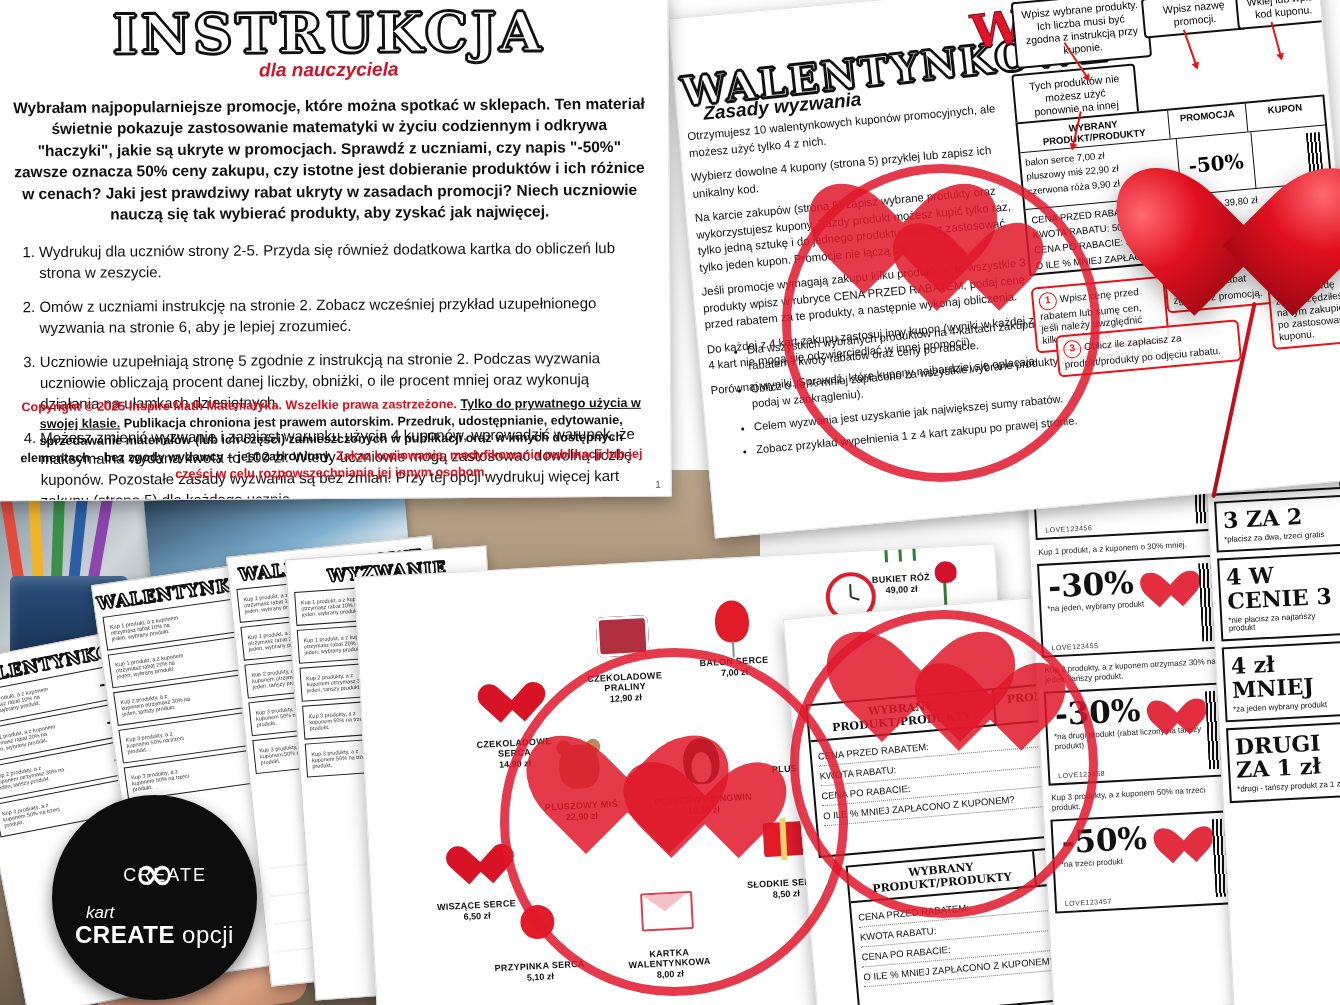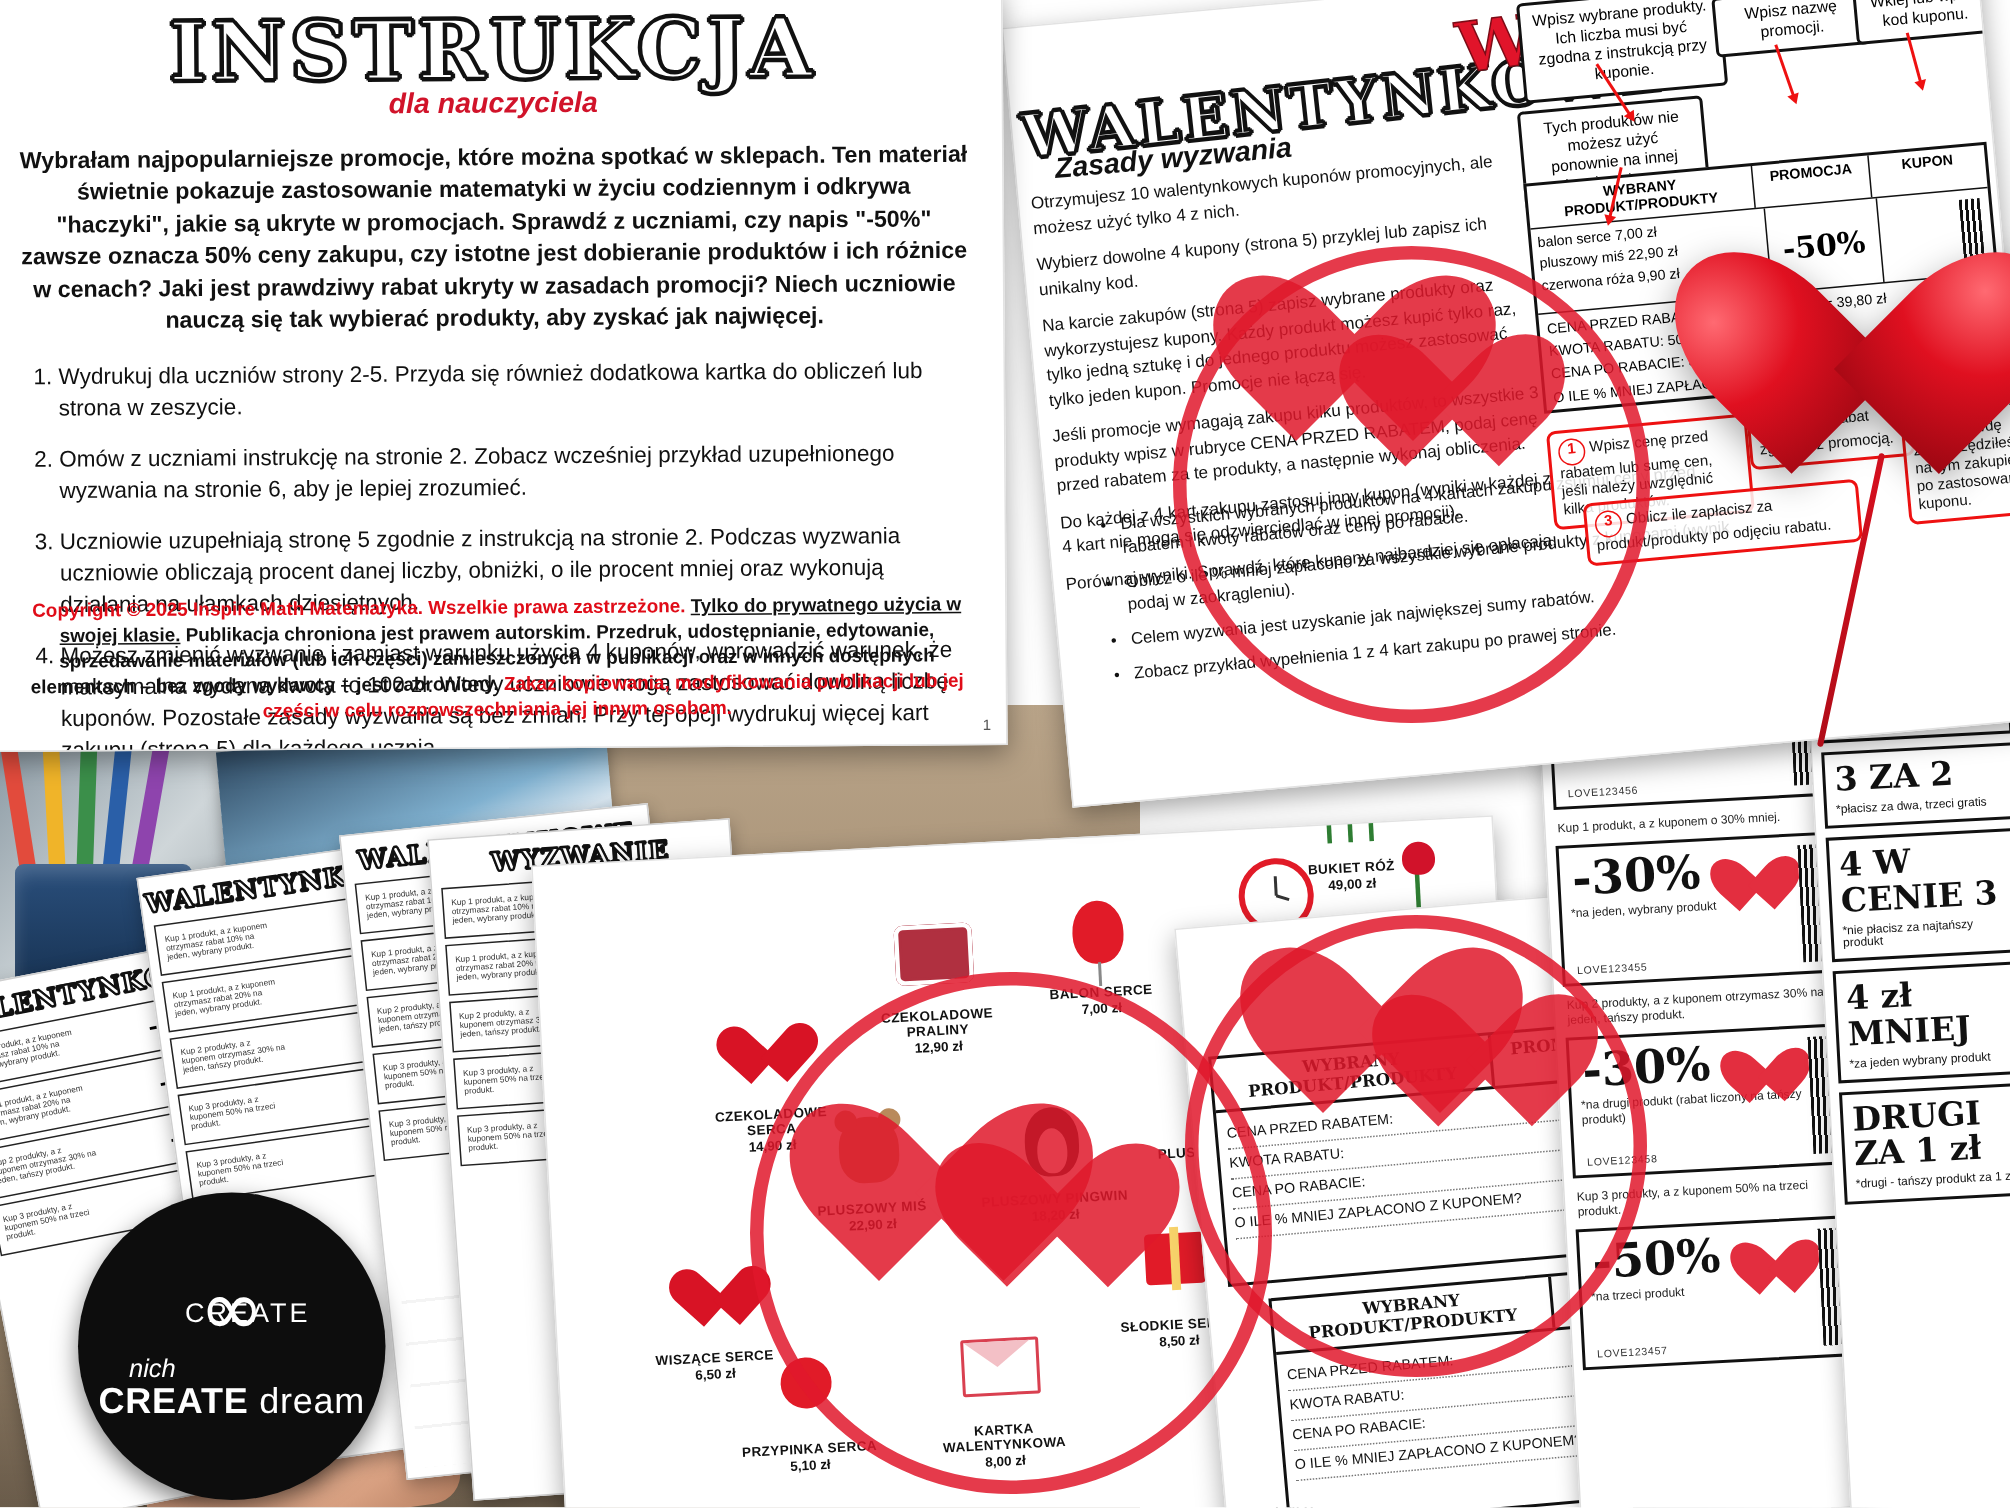--- a/index.html
+++ b/index.html
@@ -814,21 +814,21 @@
       <div class="sh"></div>
     </div>
 
   <div class="heart-tail"></div>
   <div class="glossy-heart">
       <div class="gh"></div>
     </div>
 
   <div id="logo">
     <div class="logo-infinity">∞</div>
-    <div class="logo-dream">nich</div>
+    <div class="logo-dream">kart</div>
     <div class="logo-create">CREATE</div>
     <div class="logo-name">
       <span>CREATE</span>
-      <span class="thin">dream</span>
+      <span class="thin">opcji</span>
     </div>
   </div>
 
 </div>
 
 </body></html>

